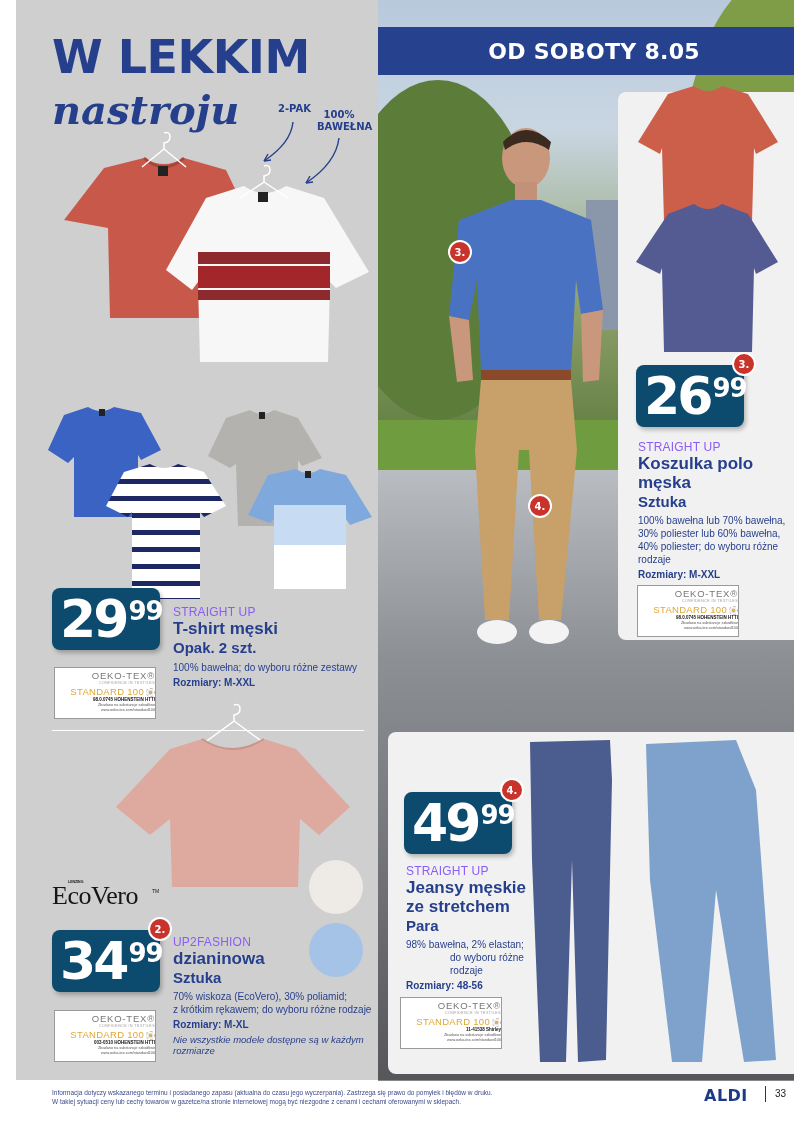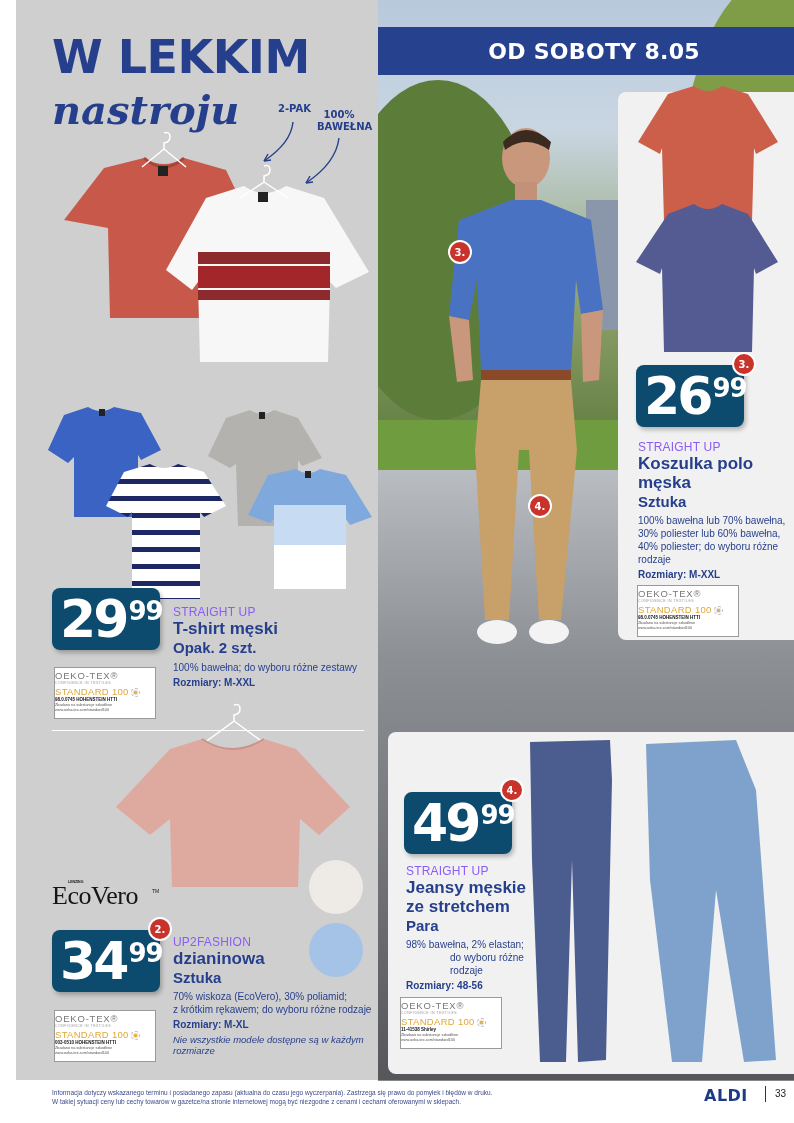--- a/index.html
+++ b/index.html
@@ -39,21 +39,21 @@
 
   .product-text { position: absolute; color: #263f8c; font-family: "Liberation Sans", sans-serif; }
   .brand { font-size: 12px; color: #8b5cf6; font-weight: 400; letter-spacing: 0.2px; }
   .pname { font-size: 17px; font-weight: 700; line-height: 19px; color: #263f8c; }
   .pqty { font-size: 15px; font-weight: 700; line-height: 19px; color: #263f8c; }
   .pdesc { font-size: 10px; line-height: 13px; color: #263f8c; margin-top: 4px; }
   .psize { font-size: 10px; font-weight: 700; color: #263f8c; margin-top: 3px; }
   .pnote { font-size: 9.5px; font-style: italic; color: #263f8c; margin-top: 4px; }
 
   
-  .oeko { position: absolute; width: 102px; height: 52px; background: #fff; border: 1px solid #9a9a9a; text-align: left; font-family: "Liberation Sans", sans-serif; padding-top: 3px; }
+  .oeko { position: absolute; width: 102px; height: 52px; background: #fff; border: 1px solid #9a9a9a; text-align: right; font-family: "Liberation Sans", sans-serif; padding-top: 3px; }
   .oeko-title { font-size: 9.5px; color: #777; letter-spacing: 0.8px; line-height: 10px; }
   .oeko-sub { font-size: 3.5px; color: #999; letter-spacing: 0.5px; line-height: 5px; }
   .oeko-std { font-size: 9.5px; color: #e2a735; line-height: 11px; letter-spacing: 0.3px; }
   .oeko-code { font-size: 4.5px; color: #111; font-weight: 700; line-height: 6px; }
   .oeko-small { font-size: 3.8px; color: #555; line-height: 5px; }
   .oeko-flower { display: inline-block; width: 9px; height: 9px; border-radius: 50%; background: radial-gradient(circle, #e8b24a 30%, #ddd 35%, #fff 70%); border: 1px dashed #bbb; vertical-align: middle; margin-left: 2px; }
 
   
   .card { position: absolute; background: #f1f1f1; border-radius: 8px; }
 

